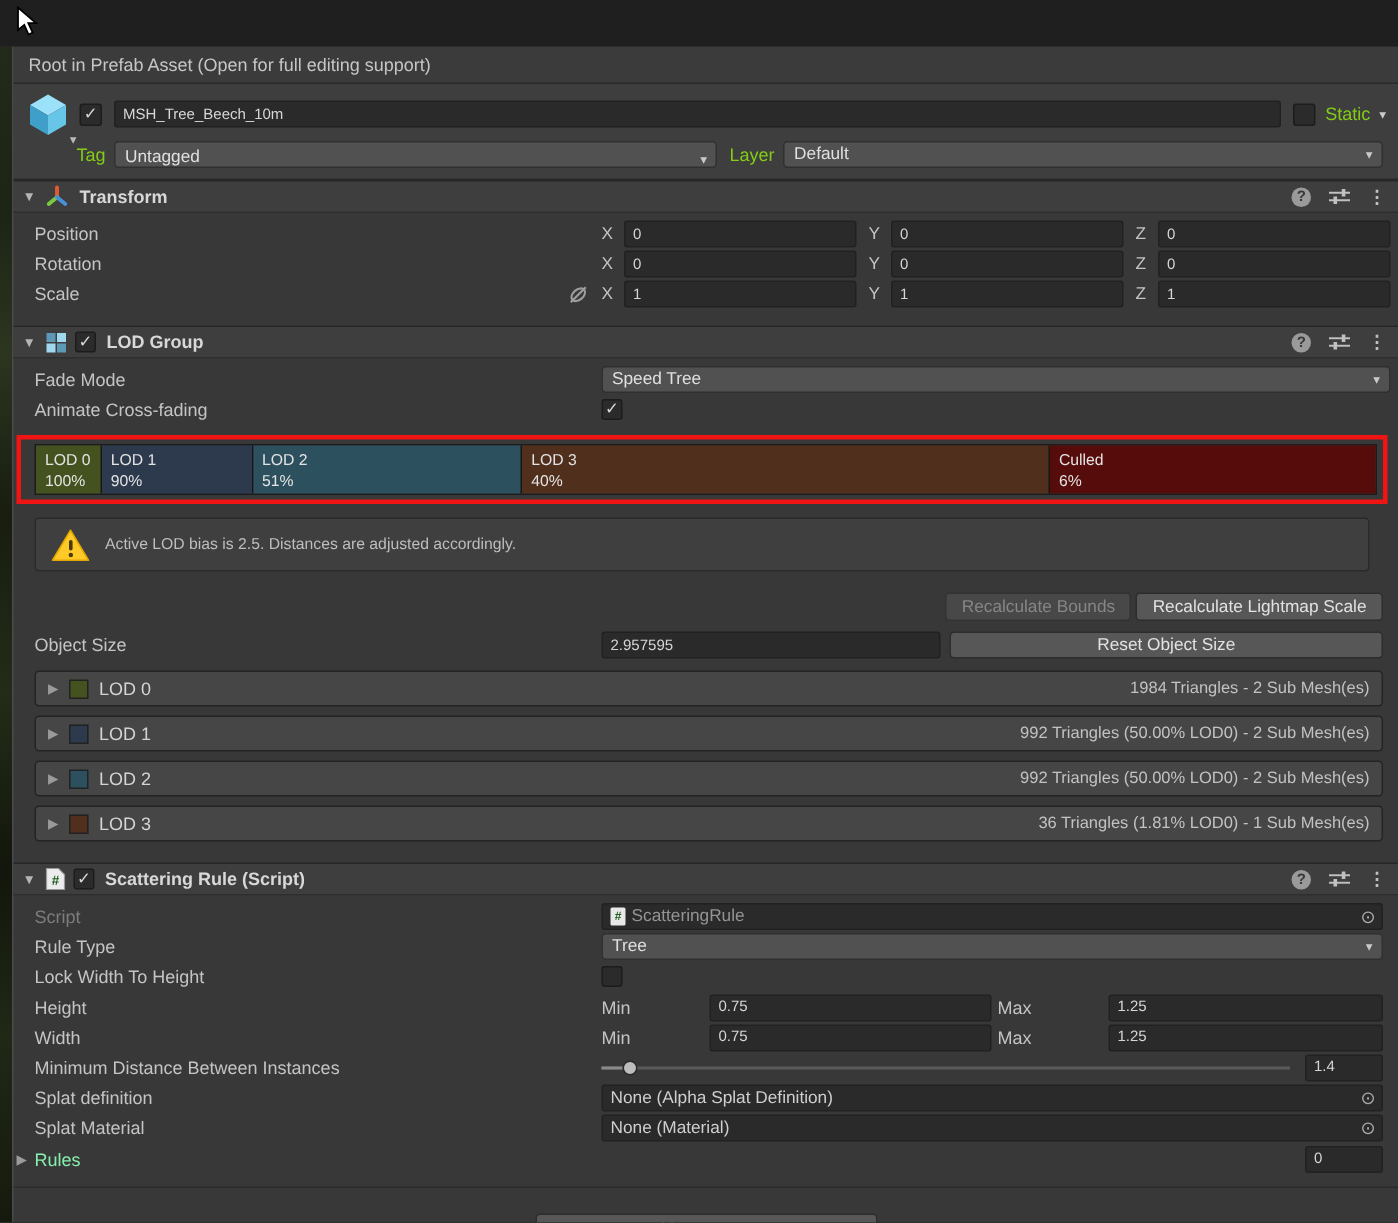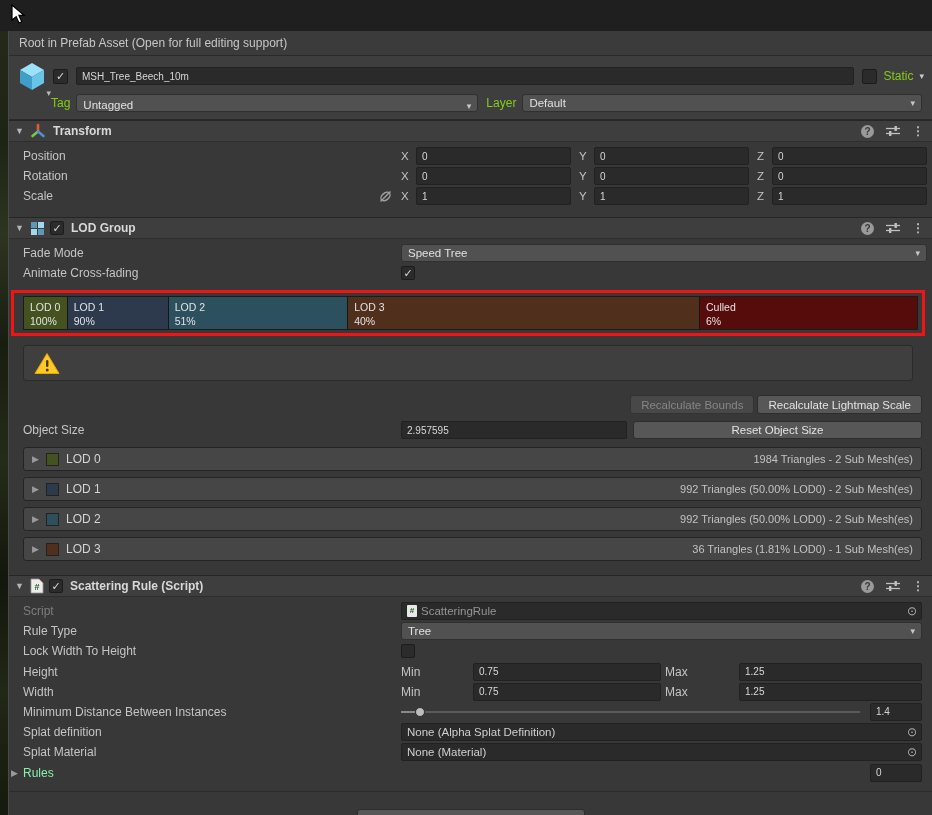--- a/index.html
+++ b/index.html
@@ -309,20 +309,21 @@
           </div>
         </div>
       </div>
 
       <div class="warn-box">
         <svg width="26" height="23" viewBox="0 0 26 23">
           <path d="M13,1.5 L25,21.5 L1,21.5 Z" fill="#ffc928" stroke="#e2a800" stroke-width="1" stroke-linejoin="round"></path>
           <rect x="12" y="8" width="2.4" height="7" rx="1.2" fill="#4a3b00"></rect>
           <circle cx="13.2" cy="18" r="1.5" fill="#4a3b00"></circle>
         </svg>
+        <span class="warn-text">Active LOD bias is 2.5. Distances are adjusted accordingly.</span>
       </div>
 
       <div class="recalc-row">
         <div class="btn disabled">
           <span>Recalculate Bounds</span>
         </div>
         <div class="btn">
           <span>Recalculate Lightmap Scale</span>
         </div>
       </div>

